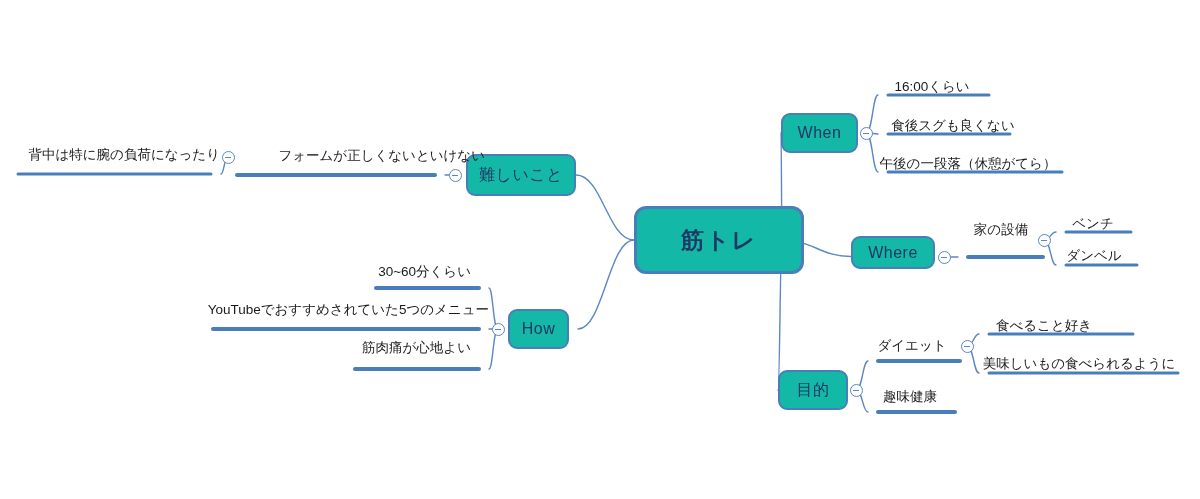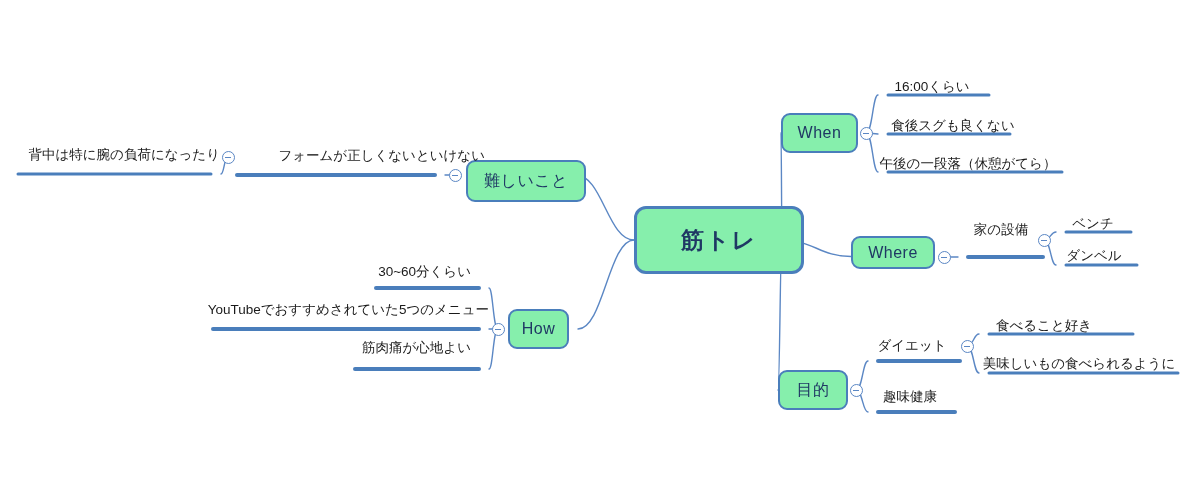--- a/index.html
+++ b/index.html
@@ -19,21 +19,21 @@
     position: absolute;
     left: 0;
     top: 0;
     width: 1200px;
     height: 499px;
     pointer-events: none;
   }
   .node {
     position: absolute;
     box-sizing: border-box;
-    background: #86efac;
+    background: #14b8a6;
     border: 2px solid #4a7ebb;
     border-radius: 9px;
     display: flex;
     align-items: center;
     justify-content: center;
     color: #1f3864;
     font-size: 16px;
     letter-spacing: 0.5px;
     white-space: nowrap;
   }
@@ -141,21 +141,21 @@
       <div class="leaf-label center" style="left: 1094px; top: 249px;">ダンベル</div>
       <div class="node" style="left: 778px; top: 370px; width: 70px; height: 40px;">
         <span>目的</span>
       </div>
       <div class="toggle" style="left: 856px; top: 390px;"></div>
       <div class="leaf-label center" style="left: 912px; top: 339px;">ダイエット</div>
       <div class="toggle" style="left: 967px; top: 346px;"></div>
       <div class="leaf-label center" style="left: 1044px; top: 319px;">食べること好き</div>
       <div class="leaf-label center" style="left: 1079px; top: 357px;">美味しいもの食べられるように</div>
       <div class="leaf-label center" style="left: 910px; top: 390px;">趣味健康</div>
-      <div class="node" style="left: 466px; top: 160px; width: 120px; height: 42px;">
+      <div class="node" style="left: 466px; top: 154px; width: 110px; height: 42px;">
         <span>難しいこと</span>
       </div>
       <div class="toggle" style="left: 455px; top: 175px;"></div>
       <div class="leaf-label right" style="left: 445px; top: 149px; margin-left: 40px;">フォームが正しくないといけない</div>
       <div class="toggle" style="left: 228px; top: 157px;"></div>
       <div class="leaf-label right" style="left: 220px; top: 148px;">背中は特に腕の負荷になったり</div>
       <div class="node" style="left: 508px; top: 309px; width: 61px; height: 40px;">
         <span>How</span>
       </div>
       <div class="toggle" style="left: 498px; top: 329px;"></div>

